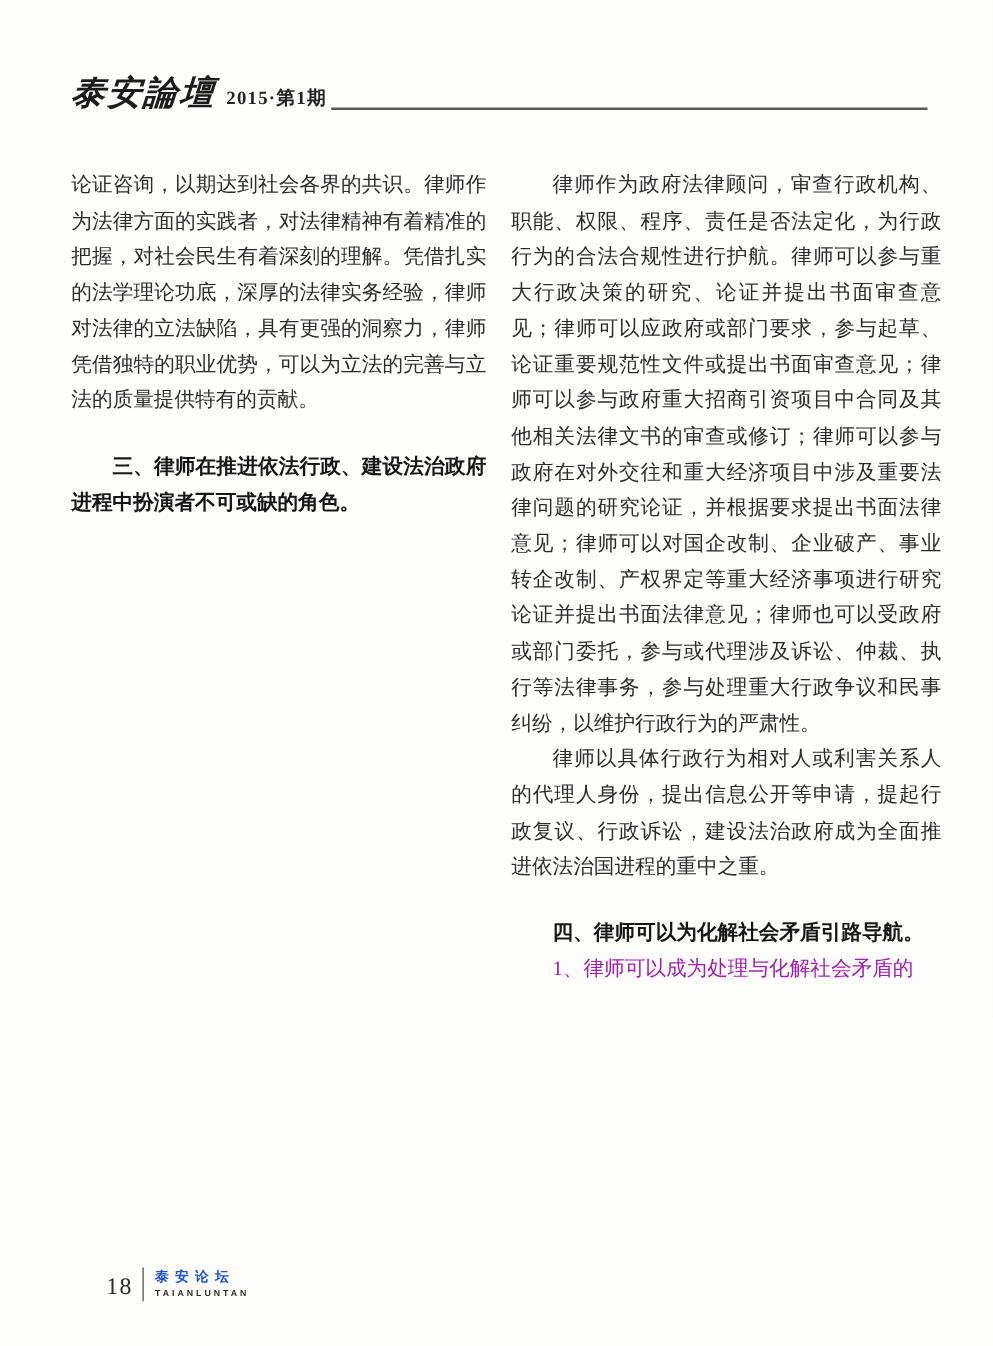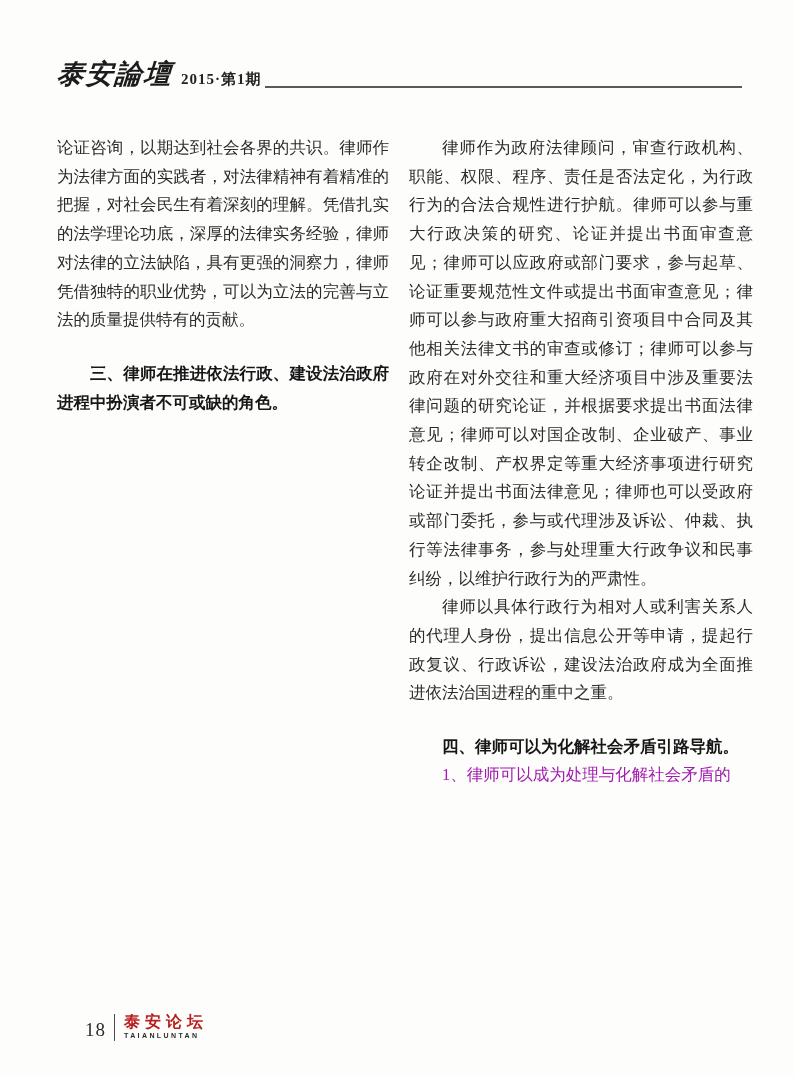--- a/index.html
+++ b/index.html
@@ -109,24 +109,24 @@
   }
   .page-footer .footer-divider {
     width: 1px;
     height: 27px;
     background: #4d4d4d;
     margin: 0 9px 0 8px;
   }
   .page-footer .footer-name-block { display: flex; flex-direction: column; }
   .page-footer .footer-journal-name {
     font-family: "Liberation Sans", "DejaVu Sans", sans-serif;
-    font-size: 16px;
+    font-size: 11px;
     font-weight: bold;
     letter-spacing: 5px;
-    color: #b91c1c;
+    color: #1d4ed8;
     line-height: 14px;
   }
   .page-footer .footer-journal-latin {
     font-family: "Liberation Sans", "DejaVu Sans", sans-serif;
     font-size: 7px;
     font-weight: bold;
     letter-spacing: 2.4px;
     color: #2a2a2a;
     line-height: 9px;
     margin-top: 2px;

